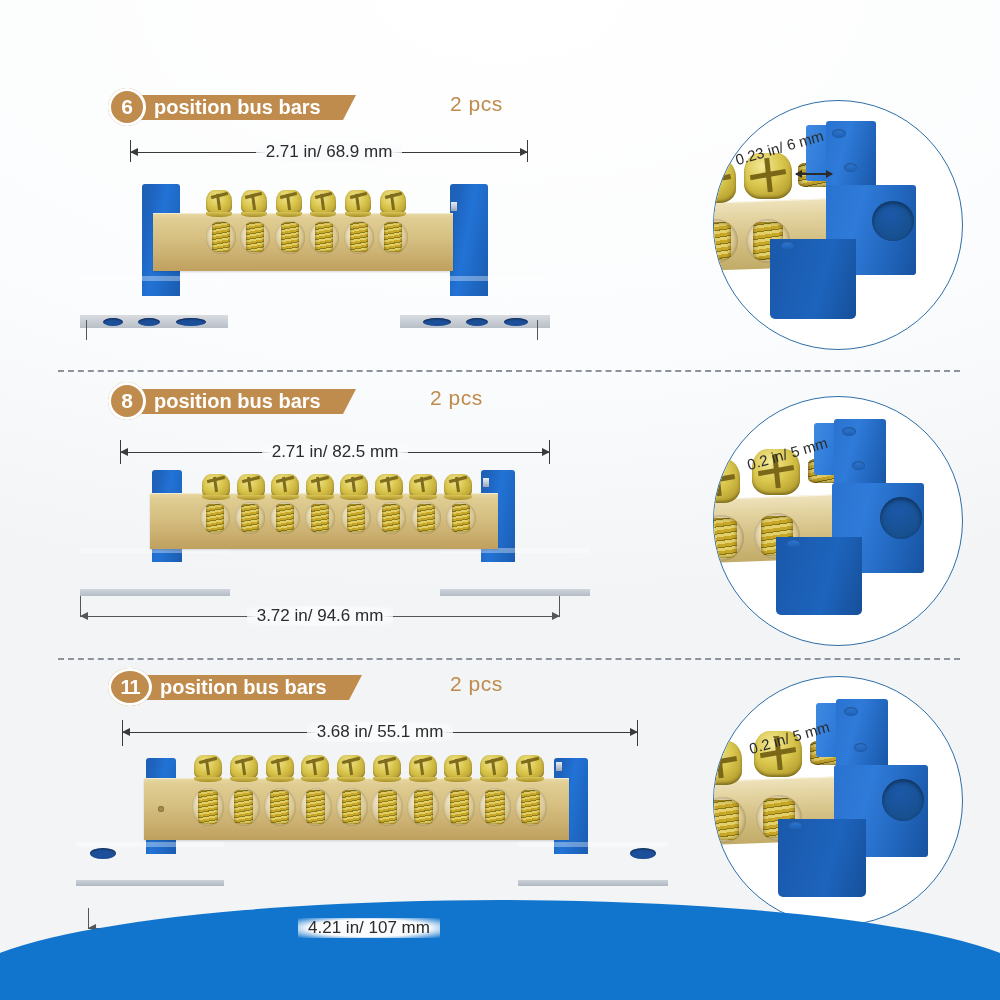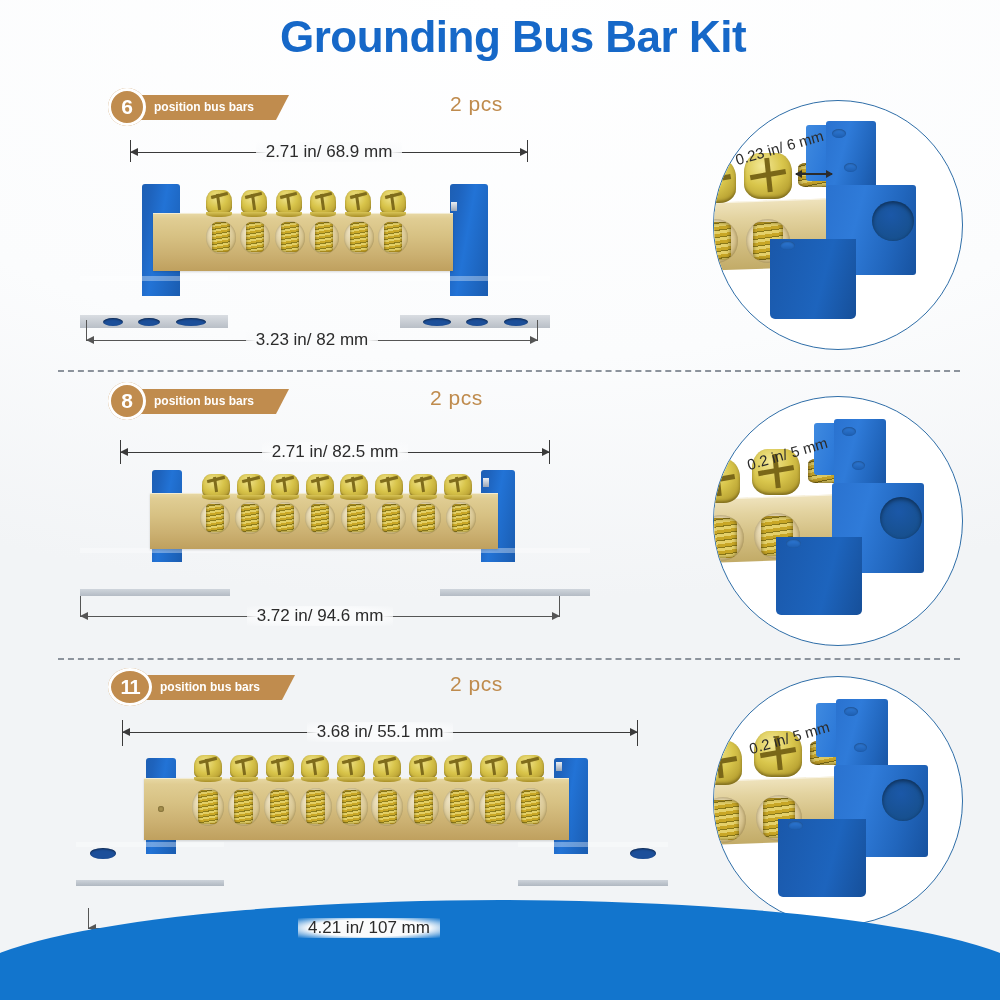--- a/index.html
+++ b/index.html
@@ -65,21 +65,21 @@
     display: flex; align-items: center; justify-content: center;
     font-size: 21px; font-weight: bold;
     box-shadow: inset 0 0 0 3px #ffffff;
     flex: 0 0 auto;
   }
   .badge-circle.wide { width: 44px; font-size: 20px; letter-spacing: -1px; }
   .ribbon {
     position: relative; height: 25px; margin-left: -8px;
     background: #c08c4e;
     color: #ffffff;
-    font-size: 12px; font-weight: bold;
+    font-size: 20px; font-weight: bold;
     display: flex; align-items: center;
     padding: 0 22px 0 16px;
     z-index: 2;
   }
   .ribbon::after {
     content: ""; position: absolute; right: -13px; top: 0;
     border-top: 25px solid #c08c4e;
     border-right: 13px solid transparent;
   }
   .pcs {
@@ -283,21 +283,20 @@
   .zarrow .ln { position: absolute; left: 0; right: 0; top: 0; height: 2px; background: #2b2b2b; }
   .zarrow .al, .zarrow .ar { position: absolute; top: -3px; width: 0; height: 0; }
   .zarrow .al { left: -1px; border-top: 4px solid transparent; border-bottom: 4px solid transparent; border-right: 7px solid #2b2b2b; }
   .zarrow .ar { right: -1px; border-top: 4px solid transparent; border-bottom: 4px solid transparent; border-left: 7px solid #2b2b2b; }
 </style>
 </head>
 <body>
 
 <div class="page">
 
-  <div class="title">Grounding Bus Bar Kit</div>
 
   <div class="divider div1"></div>
   <div class="divider div2"></div>
 
   <div class="section sec1">
 
     <div class="badge-row">
       <div class="badge">
         <div class="badge-circle">6</div>
         <div class="ribbon">position bus bars</div>
@@ -379,26 +378,20 @@
           </div>
         <div class="brass-hole" style="width:30px;height:33px;">
             <div class="thread"></div>
           </div>
         <div class="brass-hole" style="width:30px;height:33px;">
             <div class="thread"></div>
           </div>
       </div>
     </div>
 
-    <div class="dim" style="left:86px; top:240px; width:452px;">
-      <div class="line" style="background:#555"></div>
-      <div class="cap arrow-l" style="border-right-color:#555"></div>
-      <div class="cap arrow-r" style="border-left-color:#555"></div>
-      <div class="label">3.23 in/ 82 mm</div>
-    </div>
     <div class="ext" style="left:86px; top:232px; height:20px; background:#555;"></div>
     <div class="ext" style="left:537px; top:232px; height:20px; background:#555;"></div>
 
     <div class="detail" style="left:713px; top:12px; width:250px; height:250px;">
 
       <div class="zbar" style="left:-60px; top:100px; width:200px; height:68px; transform:rotate(-2deg);"></div>
       <div class="zhole" style="left:-20px; top:118px; width:44px; height:44px;">
           <div class="zthread"></div>
         </div>
       <div class="zhole" style="left:32px; top:118px; width:44px; height:44px;">

